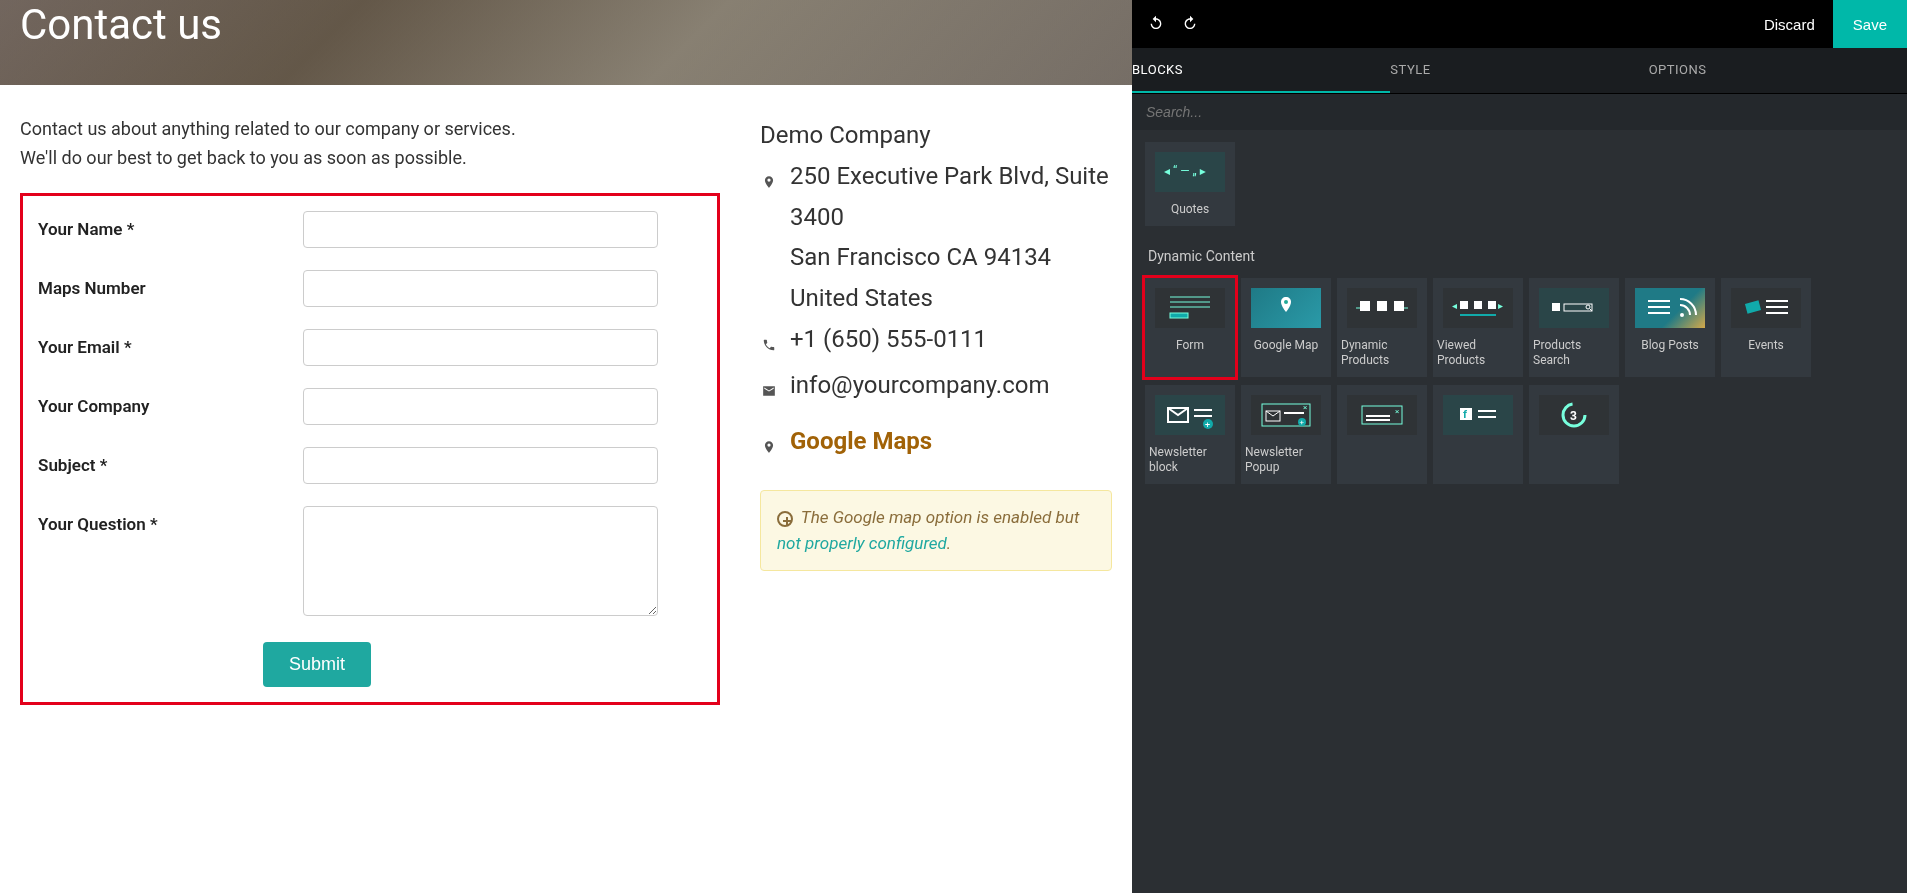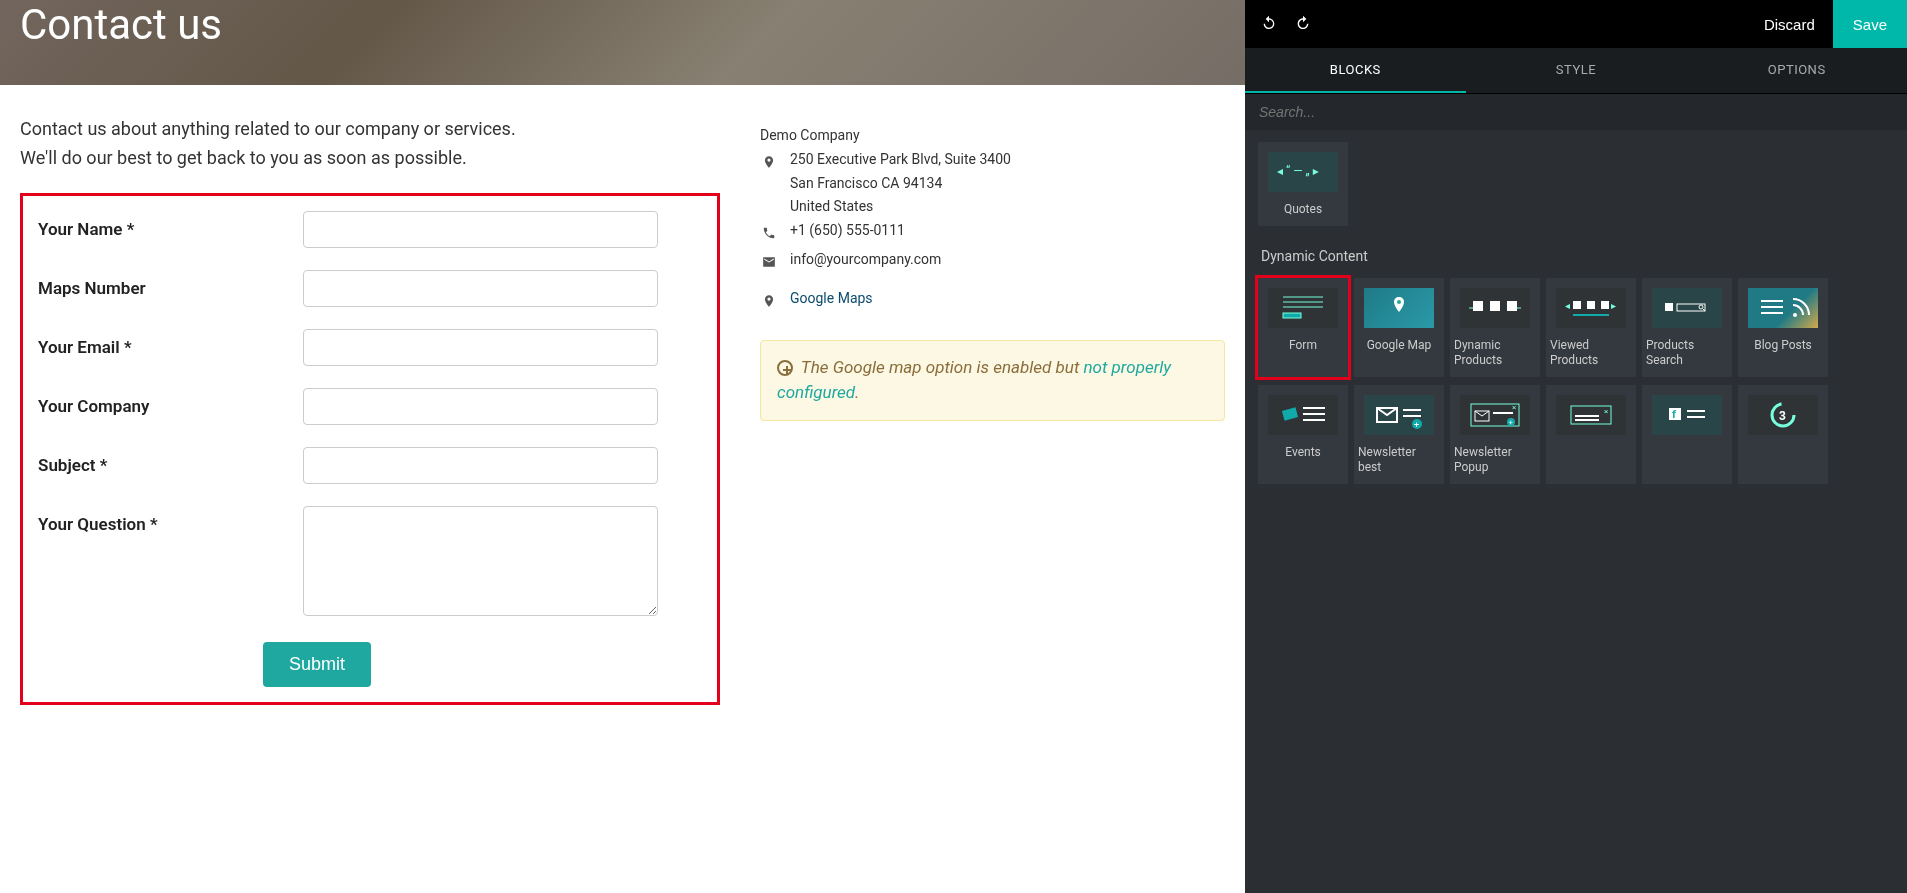--- a/index.html
+++ b/index.html
@@ -1,51 +1,51 @@
 <!DOCTYPE html>
 <html><head>
 <meta charset="utf-8">
 <style>
 * { box-sizing: border-box; margin: 0; padding: 0; }
 body { font-family: -apple-system, BlinkMacSystemFont, "Segoe UI", Roboto, Helvetica, Arial, sans-serif; background: #fff; overflow: hidden; }
 .app { display: flex; width: 1907px; height: 893px; }
-.main-area { width: 1245px; height: 893px; overflow-y: scroll; position: relative; }
+.main-area { width: 1132px; height: 893px; overflow-y: scroll; position: relative; }
 .hero { height: 85px; background: linear-gradient(rgba(60,60,60,0.5), rgba(60,60,60,0.5)), linear-gradient(135deg, #a89080 0%, #8b7355 30%, #d4c4a8 60%, #b0a090 100%); background-size: cover; padding: 0 20px; display: flex; align-items: flex-start; color: #fff; }
 .hero h1 { font-size: 42px; font-weight: 400; }
 .content { display: flex; padding: 30px 20px; gap: 40px; }
 .left-col { flex: 0 0 700px; }
 .right-col { flex: 1; }
 .intro { font-size: 18px; color: #333; line-height: 1.6; margin-bottom: 20px; }
 .form-box { border: 3px solid #e3001b; padding: 15px; }
 .form-row { display: flex; align-items: flex-start; margin-bottom: 22px; gap: 40px; }
 .form-label { width: 225px; font-size: 17px; font-weight: 600; color: #222; padding-top: 8px; }
 .form-input { flex: 0 0 355px; }
 .form-input input, .form-input textarea { width: 100%; padding: 9px 10px; border: 1px solid #ccc; border-radius: 4px; font-size: 15px; }
 .form-input textarea { height: 110px; resize: both; }
 .submit-btn { background: #1fa8a0; color: #fff; border: none; padding: 12px 26px; font-size: 18px; border-radius: 4px; cursor: pointer; margin-left: 225px; }
-.company-block { font-size: 14px; line-height: 1.7; color: #333; margin-top: 9px; }
+.company-block { font-size: 24px; line-height: 1.7; color: #333; }
 .company-block .row { display: flex; align-items: flex-start; gap: 12px; }
 .company-block .icon-col { width: 18px; text-align: center; color: #555; flex-shrink: 0; padding-top: 5px; }
-.company-block a { color: #0c4a6e; text-decoration: none; }
+.company-block a { color: #a16207; text-decoration: none; font-weight: bold; }
 .alert { margin-top: 24px; background: #fcf8e3; border: 1px solid #f5e79e; color: #8a6d3b; padding: 14px 16px; border-radius: 4px; font-size: 17px; line-height: 1.5; font-style: italic; }
 .alert a { color: #1fa8a0; text-decoration: none; }
 .alert-icon { display: inline-block; width: 16px; height: 16px; border: 2px solid #8a6d3b; border-radius: 50%; position: relative; vertical-align: middle; margin-right: 4px; }
 .alert-icon::before, .alert-icon::after { content:""; position:absolute; background:#8a6d3b; }
 .alert-icon::before { width:2px; height:8px; left:7px; top:4px; }
 .alert-icon::after { width:8px; height:2px; left:4px; top:7px; }
 
 .sidebar { flex: 1; background: #2b2f33; color: #ddd; display: flex; flex-direction: column; font-size: 14px; }
 .side-top { height: 48px; display: flex; align-items: center; background: #000; }
 .side-top .history { display: flex; gap: 18px; padding: 0 16px; }
 .side-top .history span { color: #fff; font-size: 18px; cursor: pointer; }
 .side-top .spacer { flex: 1; }
 .discard-btn { color: #fff; background: transparent; border: none; font-size: 15px; padding: 0 18px; height: 48px; cursor: pointer; }
 .save-btn { background: #00b8a9; color: #fff; border: none; font-size: 15px; padding: 16px 20px; height: 48px; cursor: pointer; }
 .side-tabs { display: flex; background: #1a1d20; border-bottom: 1px solid #000; }
-.side-tab { flex: 1; text-align: center; padding: 14px 0; color: #aaa; font-size: 13px; letter-spacing: 0.5px; cursor: pointer; }
+.side-tab { flex: 1; text-align: left; padding: 14px 0; color: #aaa; font-size: 13px; letter-spacing: 0.5px; cursor: pointer; }
 .side-tab.active { color: #fff; border-bottom: 2px solid #00b8a9; }
 .side-search { background: #24282c; }
 .side-search input { width: 100%; background: transparent; border: none; color: #aaa; padding: 10px 14px; font-size: 14px; font-style: italic; outline: none; }
 .blocks-scroll { flex: 1; overflow-y: auto; padding: 8px 10px 8px 10px; position: relative; }
 .blocks-scroll::-webkit-scrollbar { width: 14px; }
 .blocks-scroll::-webkit-scrollbar-track { background: #2b2f33; }
 .blocks-scroll::-webkit-scrollbar-thumb { background: #555; }
 .block-item { width: 90px; display: inline-flex; flex-direction: column; align-items: center; background: #33393f; margin: 4px 3px; padding: 10px 4px 8px 4px; cursor: pointer; vertical-align: top; min-height: 68px; }
 .block-item .thumb { width: 70px; height: 40px; background: #2a4548; display: flex; align-items: center; justify-content: center; color: #7ec; font-size: 10px; margin-bottom: 10px; }
 .block-item .label { color: #ccc; font-size: 12px; line-height: 1.3; }
@@ -293,21 +293,21 @@
                 <rect x="8" y="10" width="20" height="14" fill="none" stroke="#fff" stroke-width="2"></rect>
                 <path d="M8 10 l10 7 l10 -7" fill="none" stroke="#fff" stroke-width="2"></path>
                 <g stroke="#fff" stroke-width="2">
                   <line x1="34" y1="12" x2="52" y2="12"></line>
                   <line x1="34" y1="18" x2="52" y2="18"></line>
                 </g>
                 <circle cx="48" cy="26" r="5" fill="#1aa"></circle>
                 <text x="45" y="30" fill="#fff" font-size="9">+</text>
               </svg>
           </div>
-          <div class="label">Newsletter best</div>
+          <div class="label">Newsletter block</div>
         </div>
         <div class="block-item">
           <div class="thumb thumb-flat">
             <svg viewBox="0 0 60 34">
                 <rect x="6" y="6" width="48" height="22" fill="none" stroke="#7fd"></rect>
                 <text x="47" y="12" fill="#7fd" font-size="8">×</text>
                 <rect x="10" y="13" width="14" height="10" fill="none" stroke="#fff"></rect>
                 <path d="M10 13 l7 5 l7 -5" fill="none" stroke="#fff"></path>
                 <line x1="28" y1="15" x2="48" y2="15" stroke="#fff" stroke-width="2"></line>
                 <circle cx="46" cy="24" r="4" fill="#1aa"></circle>

